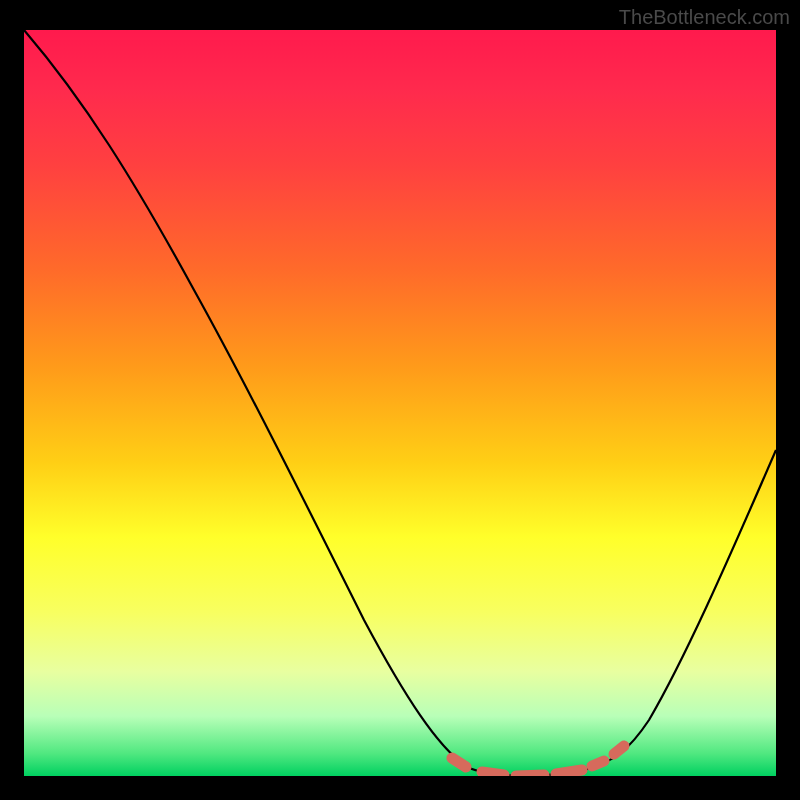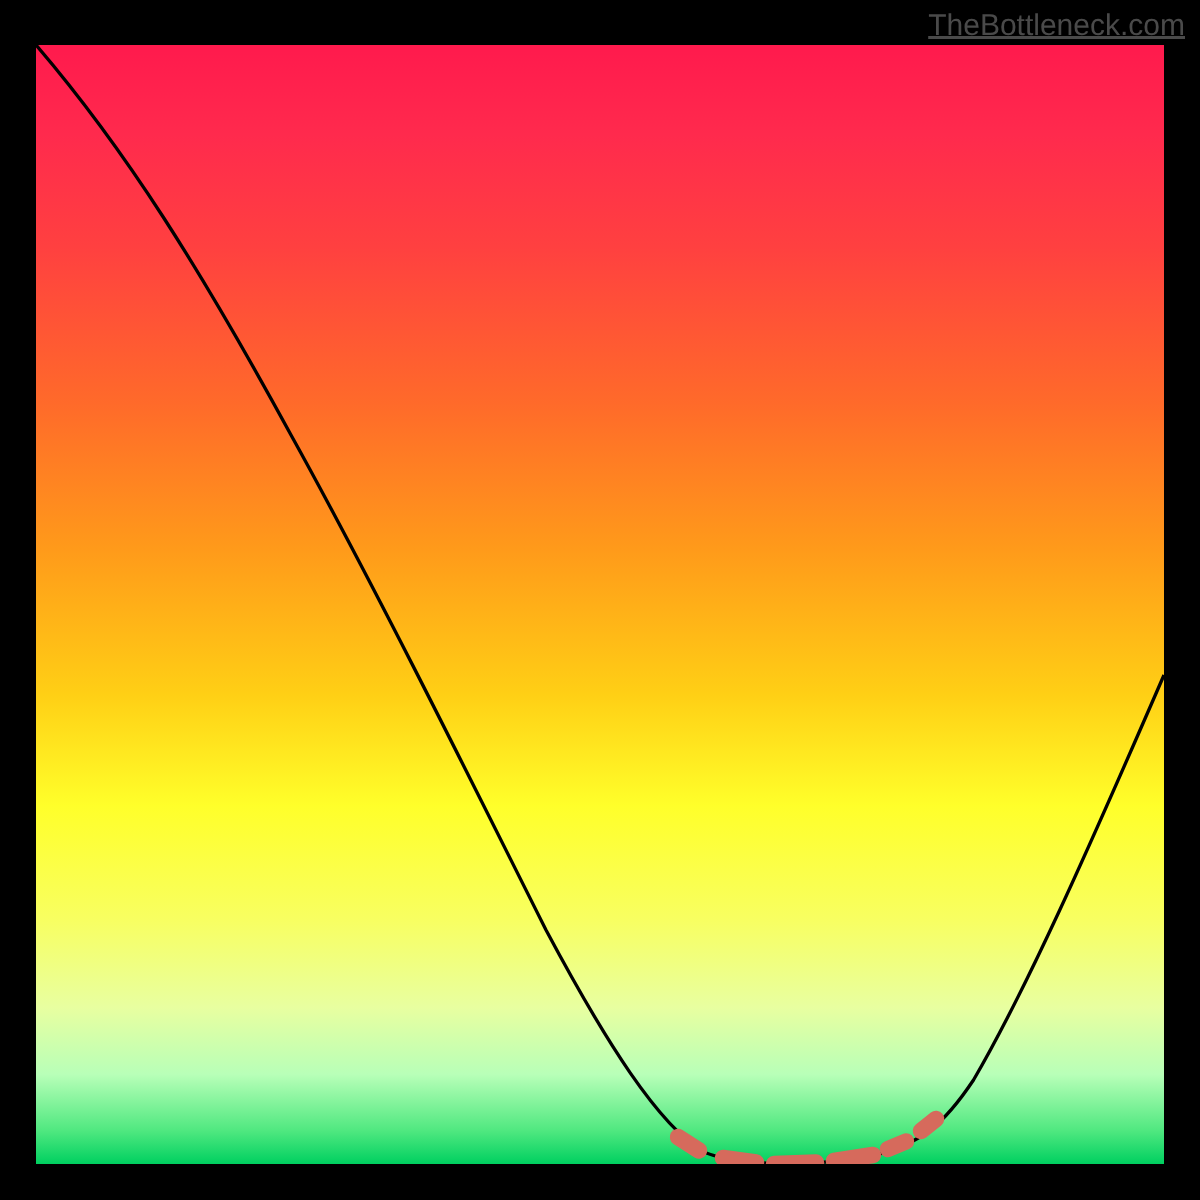--- a/index.html
+++ b/index.html
@@ -18,21 +18,20 @@
     background: #000;
   }
   .watermark {
     position: absolute;
     top: 6px;
     right: 10px;
     color: #4a4a4a;
     font-size: 20px;
     font-weight: 500;
     z-index: 10;
-    text-decoration: underline;
   }
   .plot-area {
     position: absolute;
     left: 24px;
     top: 30px;
     width: 752px;
     height: 746px;
     
     background: linear-gradient(to bottom,
       #ff1a4d 0%,

